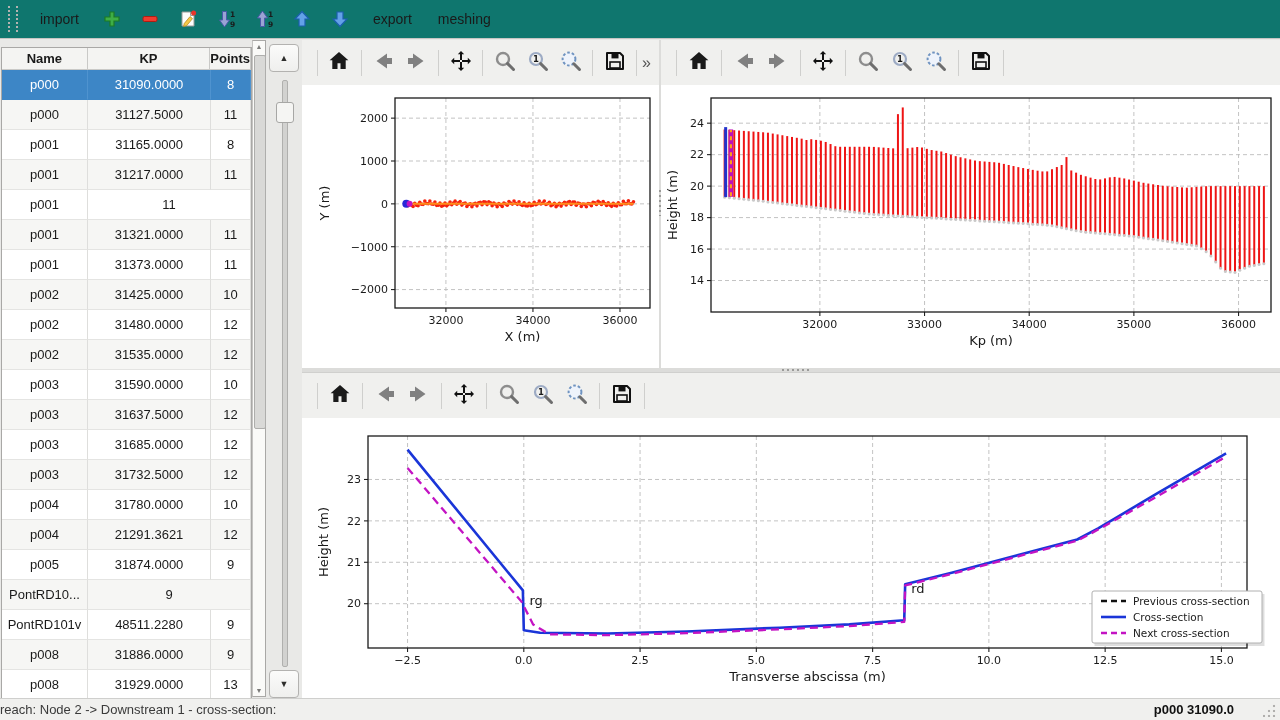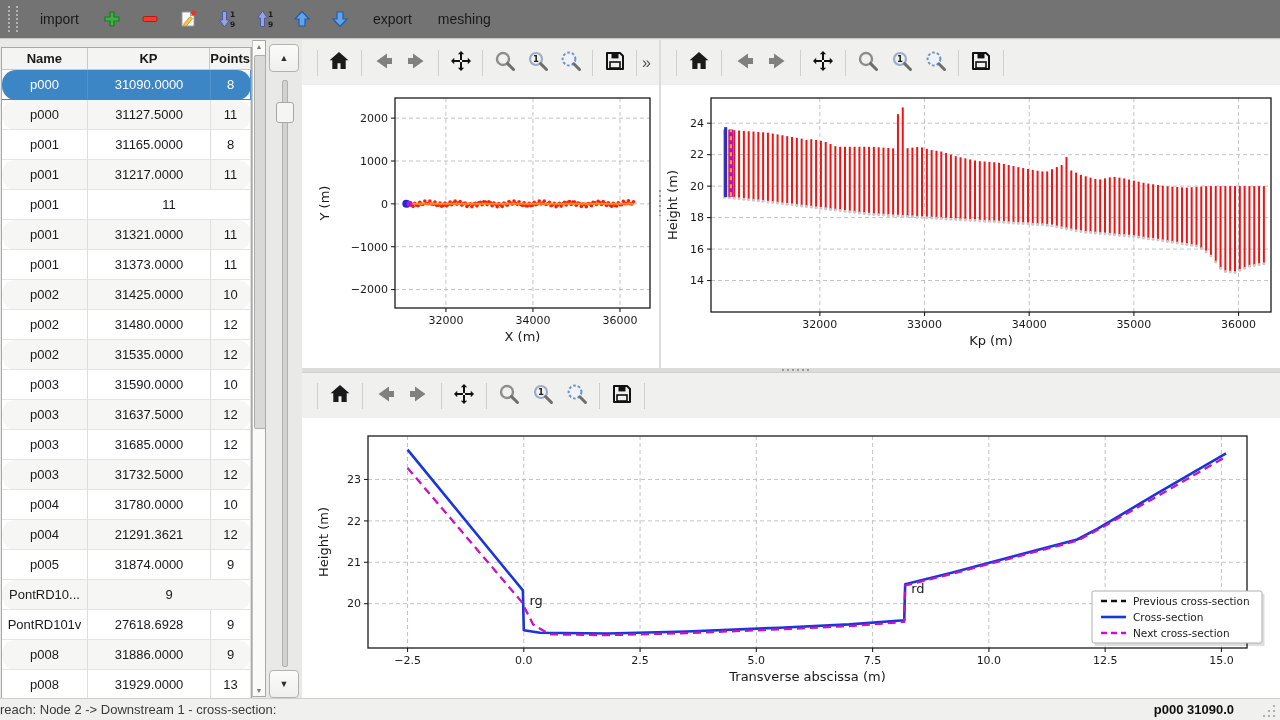--- a/index.html
+++ b/index.html
@@ -1,32 +1,32 @@
 <!DOCTYPE html>
 <html><head>
 <meta charset="utf-8">
 <style>
   html,body{margin:0;padding:0;background:#e9e9e7;}
   .app{position:relative;width:1280px;height:720px;background:#e9e9e7;overflow:hidden;
        font-family:"Liberation Sans","DejaVu Sans",sans-serif;color:#1a1a1a;}
 
   
-  .main-toolbar{position:absolute;left:0;top:0;width:1280px;height:39px;background:#737373;
+  .main-toolbar{position:absolute;left:0;top:0;width:1280px;height:39px;background:#0f766e;
     border-bottom:1px solid #c6c5c3;display:flex;align-items:center;gap:6px;padding:0 6px;box-sizing:border-box;}
   .drag-handle{width:6px;height:26px;border-left:2px dotted #b4b3b1;border-right:2px dotted #b4b3b1;margin:0 6px 0 2px;}
   .txt-btn{background:transparent;border:none;font:14px "Liberation Sans",sans-serif;color:#1a1a1a;padding:6px 10px;cursor:default;}
   .icon-btn{background:transparent;border:none;width:34px;height:32px;display:flex;align-items:center;justify-content:center;padding:0;}
   .icon-btn .icon{display:inline-flex;}
 
   
   .table-wrap{position:absolute;left:1px;top:47px;width:251px;height:657px;background:#ffffff;
     border:1px solid #a9a8a6;box-sizing:border-box;overflow:hidden;}
   .thead{display:flex;height:21px;background:#f4f4f2;border-bottom:1px solid #c9c9c7;font-weight:bold;font-size:13px;}
   .thead .tcell{border-right:1px solid #c9c9c7;display:flex;align-items:center;justify-content:center;}
-  .trow{display:flex;height:30px;background:#ffffff;font-size:13px;border-radius:14px;}
+  .trow{display:flex;height:30px;background:#ffffff;font-size:13px;}
   .trow.alt{background:#f6f6f4;}
   .trow.selected{background:#3d86c6;color:#ffffff;}
   .trow .tcell{border-right:1px solid #dededc;border-bottom:1px solid #e4e4e2;display:flex;align-items:center;justify-content:center;overflow:hidden;white-space:nowrap;}
   .trow.selected .tcell{border-right-color:#4f93cf;border-bottom-color:#3d86c6;}
   .c0{width:85px;} .c1{width:122px;} .c2{width:42px;flex:1;}
 
   .tscroll{position:absolute;left:252px;top:40px;width:14px;height:657px;background:#fafaf8;
     border:1px solid #a9a8a6;border-left:1px solid #c5c4c2;box-sizing:border-box;}
   .tscroll .arr{position:absolute;left:0;width:100%;text-align:center;font-size:7px;color:#7a7a78;}
   .tscroll .arr.up{top:2px;} .tscroll .arr.down{bottom:2px;}
@@ -239,21 +239,21 @@
           <div class="tcell c0">p005</div>
           <div class="tcell c1">31874.0000</div>
           <div class="tcell c2">9</div>
         </div>
         <div class="trow alt">
           <div class="tcell c0">PontRD10...</div>
           <div class="tcell c2">9</div>
         </div>
         <div class="trow">
           <div class="tcell c0">PontRD101v</div>
-          <div class="tcell c1">27618.6928</div>
+          <div class="tcell c1">48511.2280</div>
           <div class="tcell c2">9</div>
         </div>
         <div class="trow alt">
           <div class="tcell c0">p008</div>
           <div class="tcell c1">31886.0000</div>
           <div class="tcell c2">9</div>
         </div>
         <div class="trow">
           <div class="tcell c0">p008</div>
           <div class="tcell c1">31929.0000</div>

